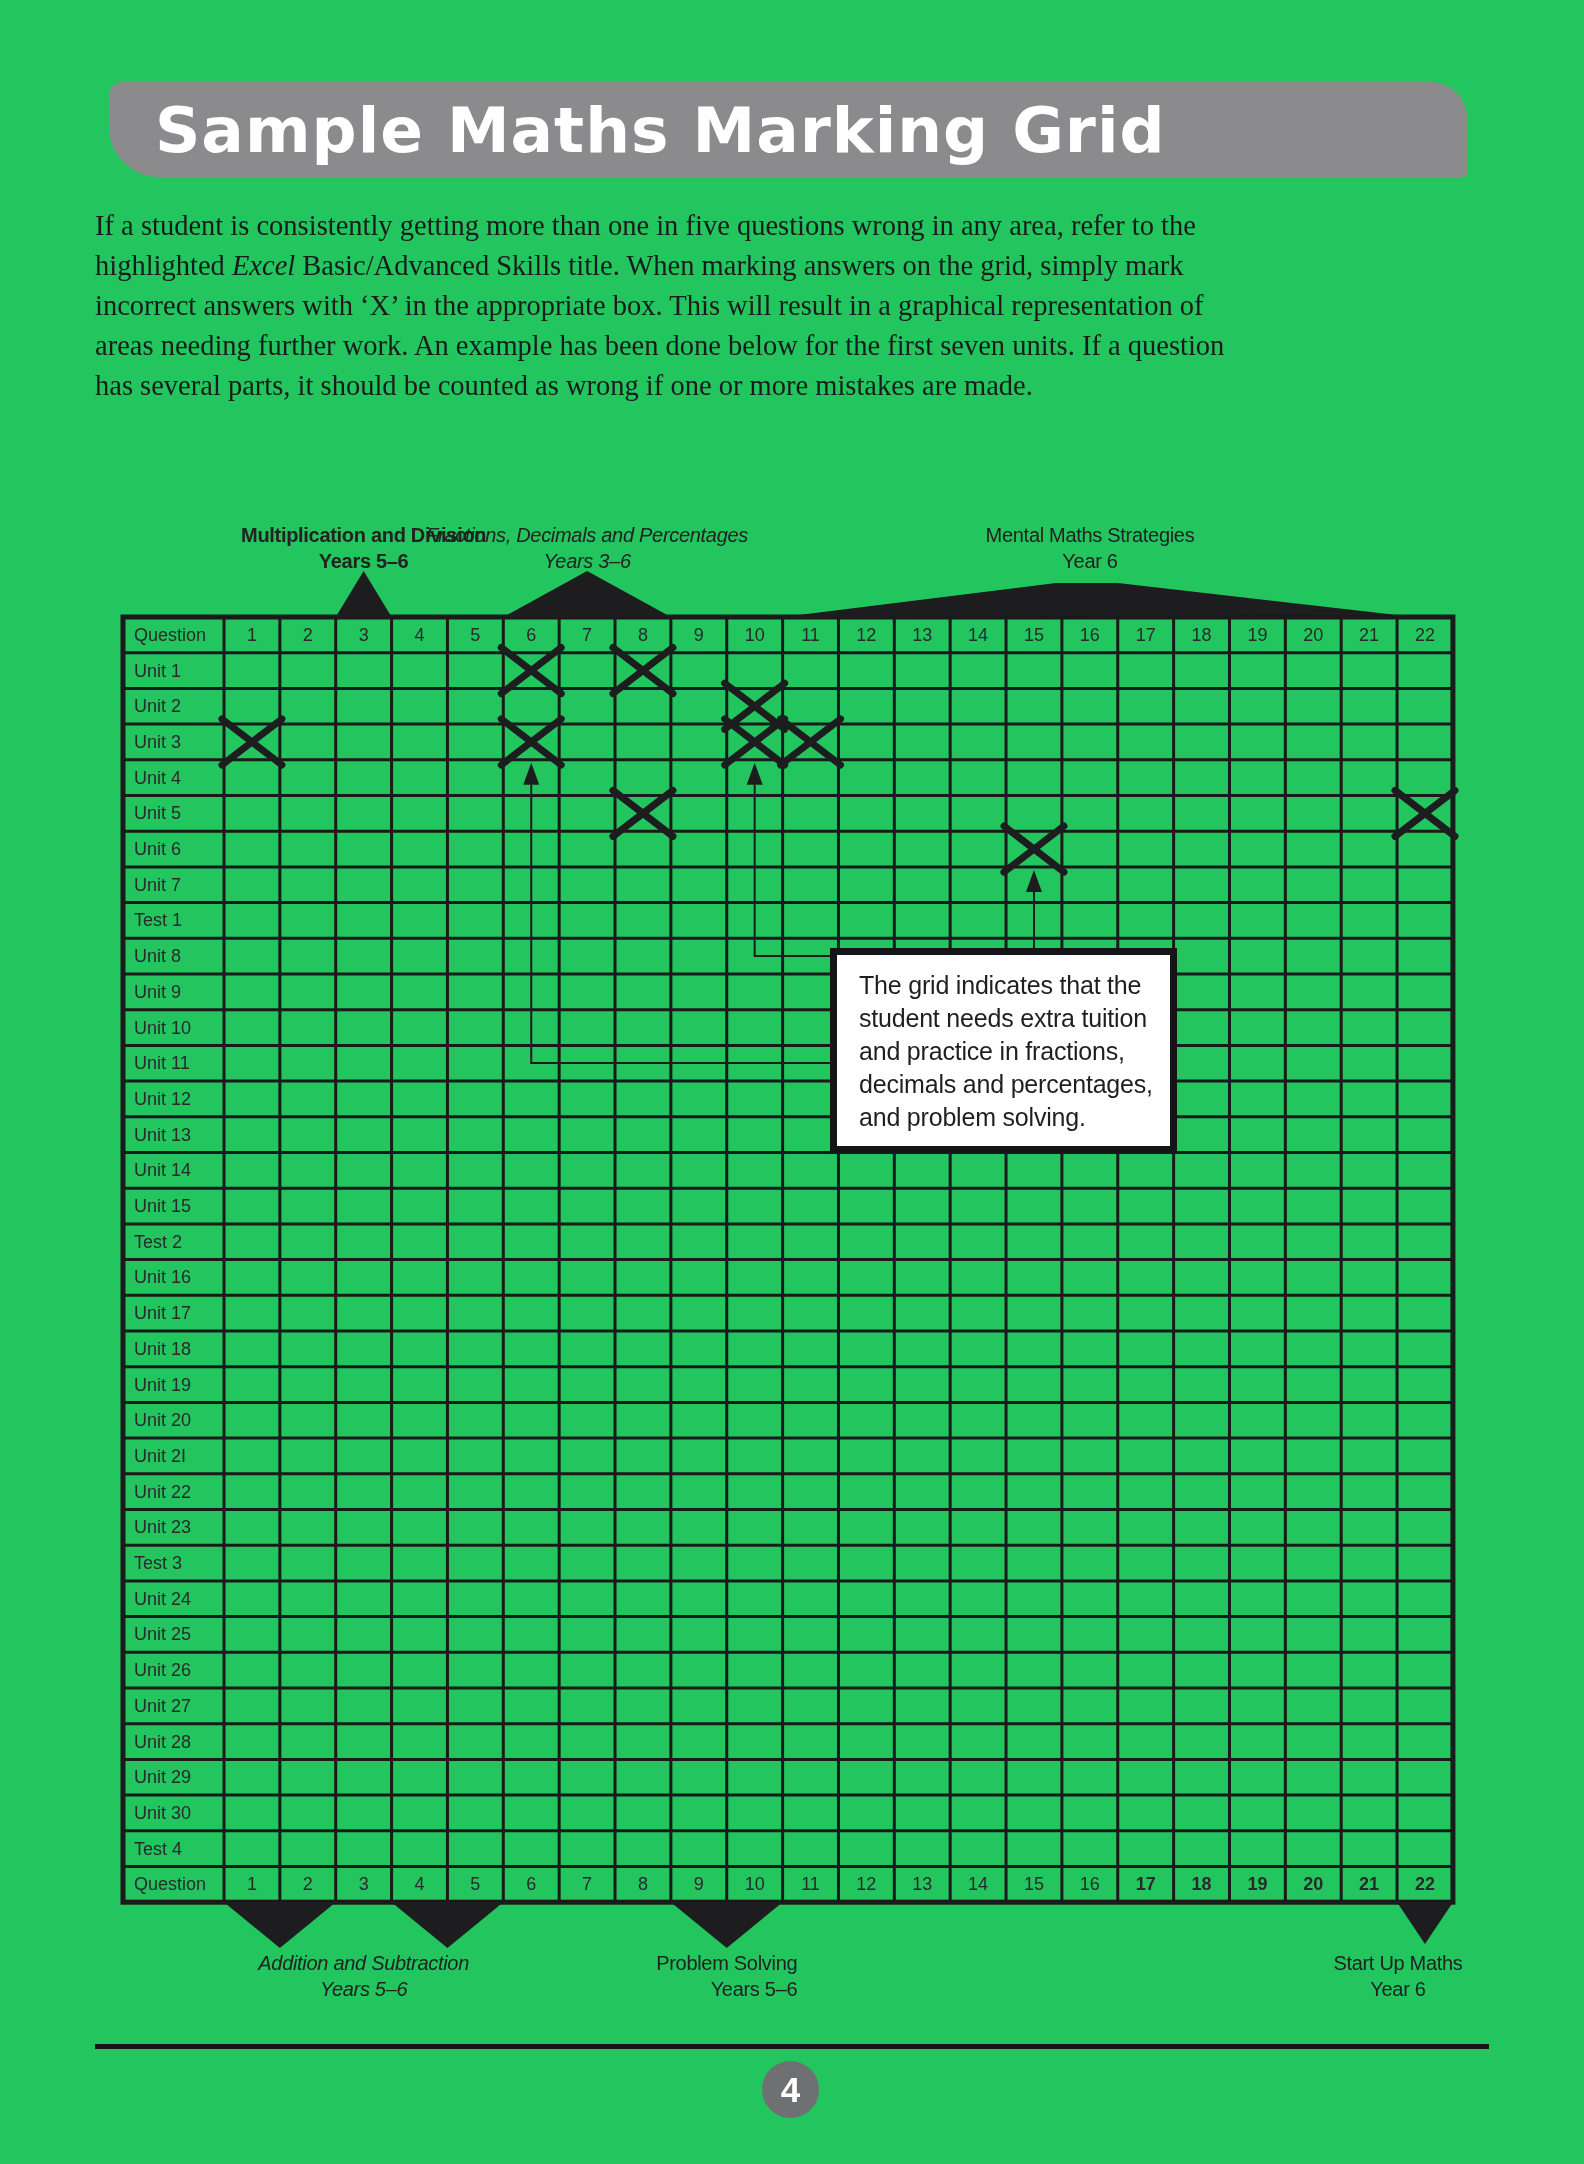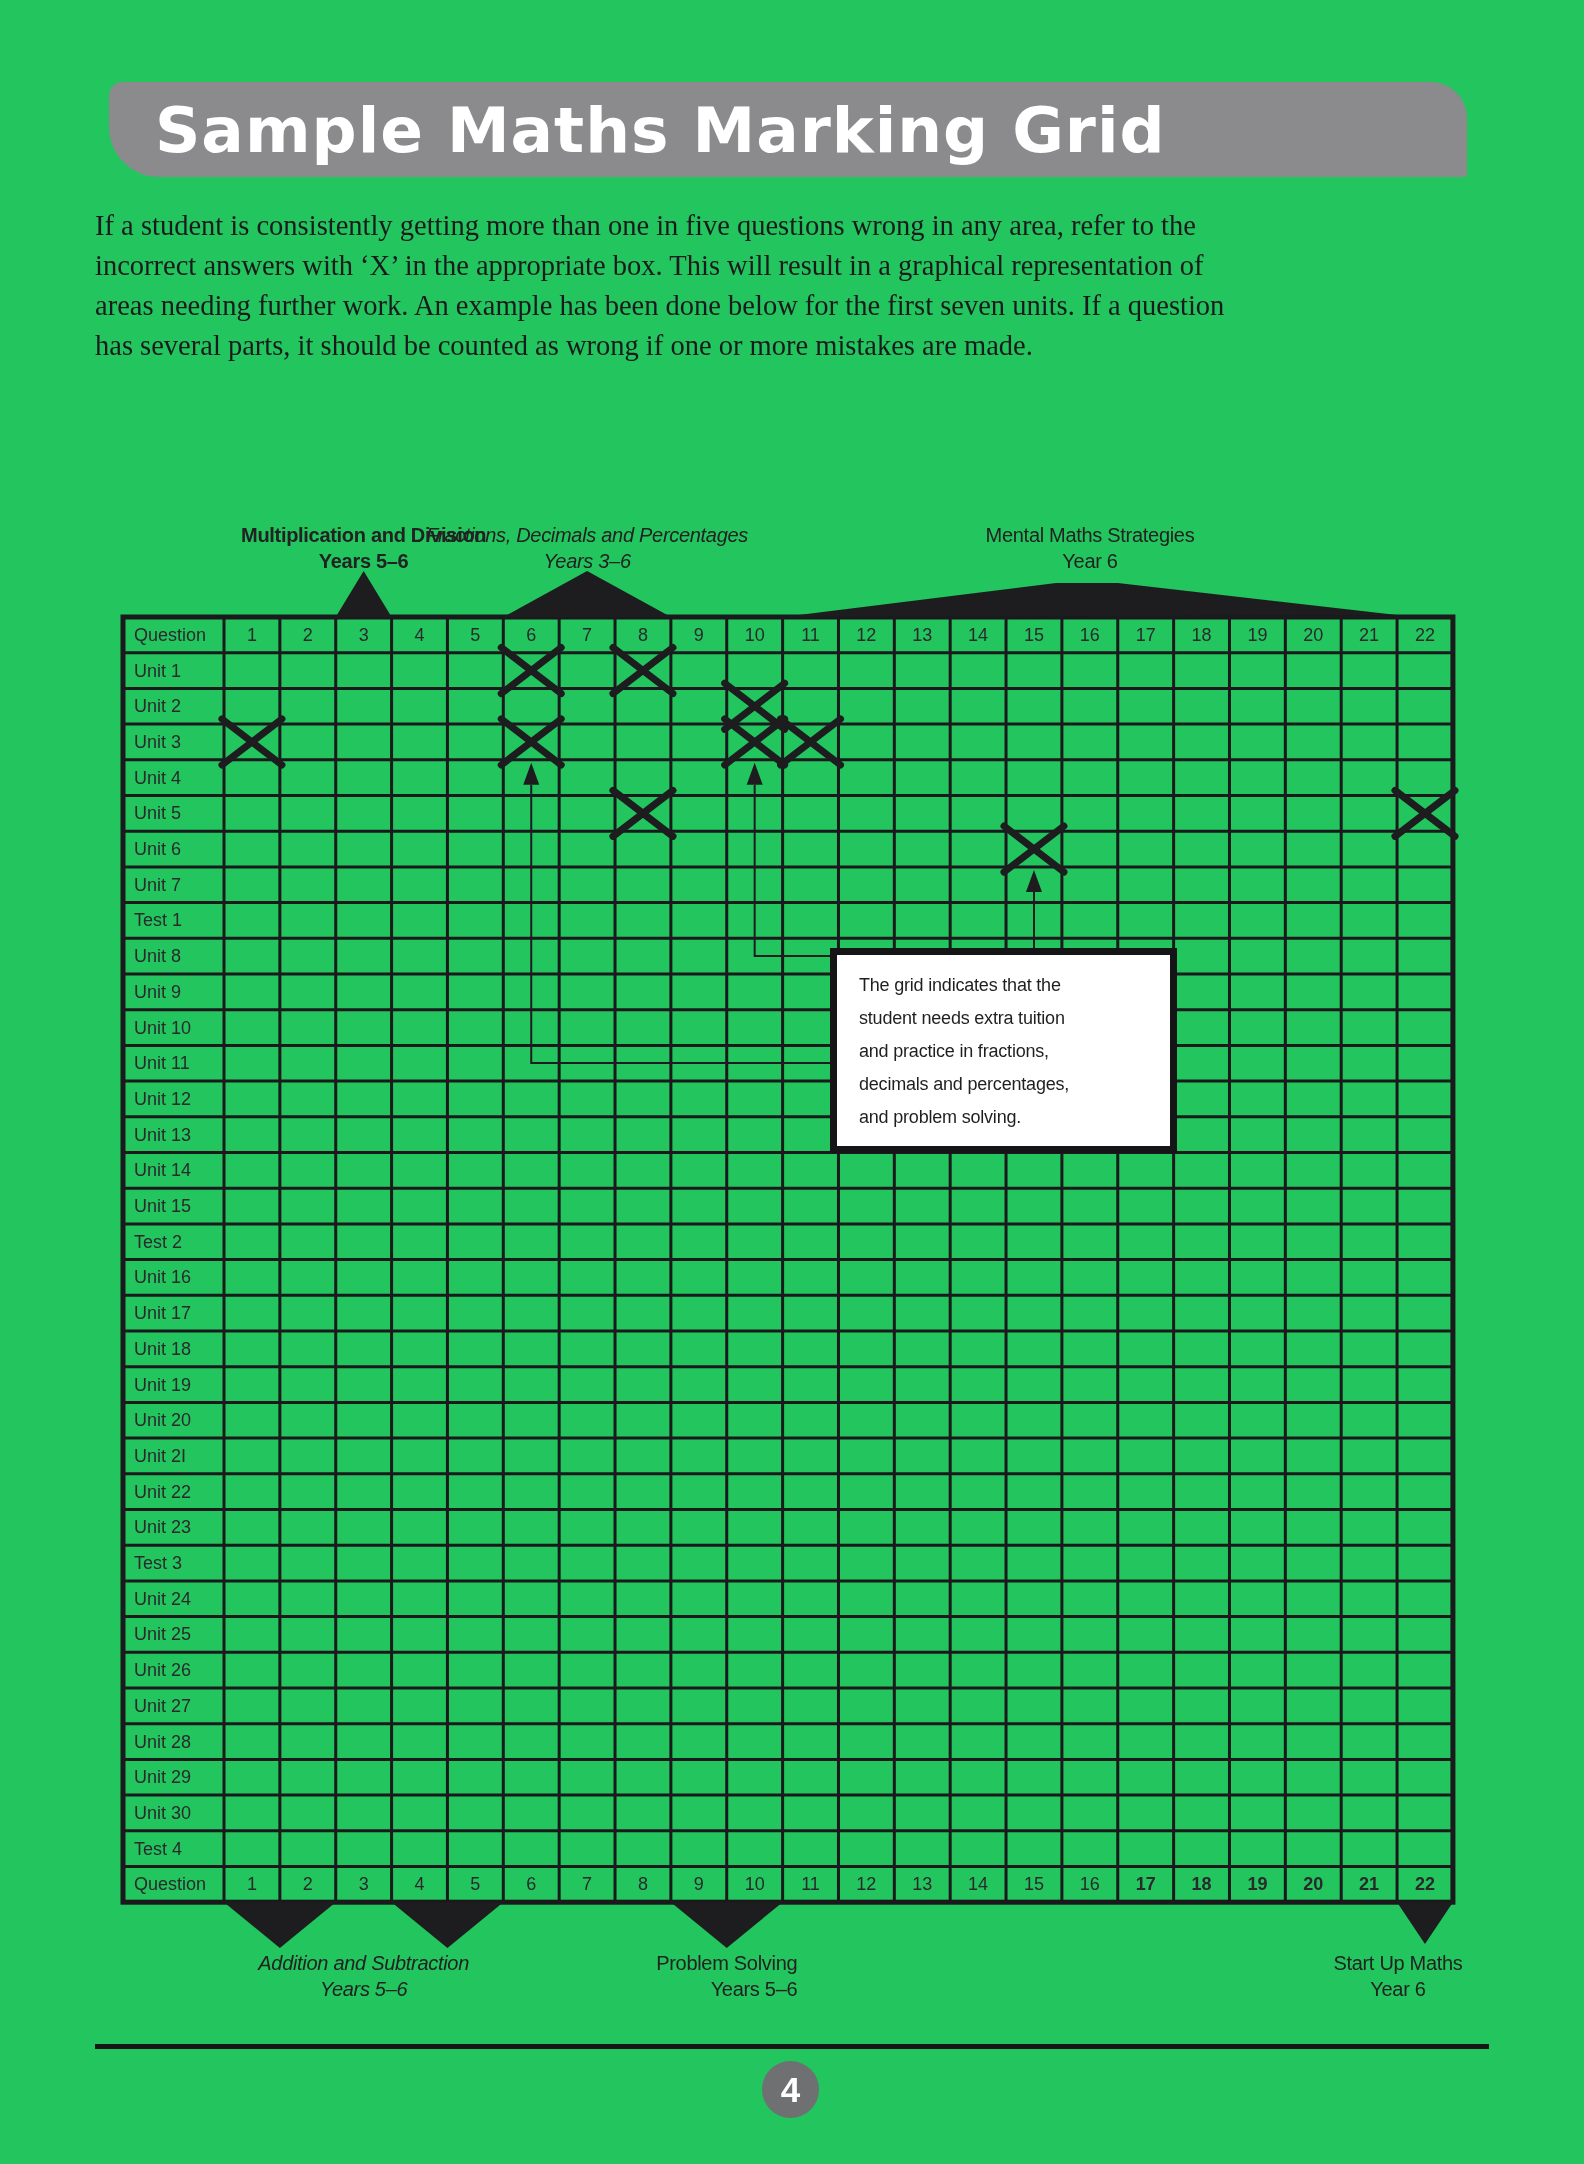--- a/index.html
+++ b/index.html
@@ -19,37 +19,38 @@
   
   #grid-svg{position:absolute;left:0;top:0;}
   #grid-svg text{font-family:"Liberation Sans",sans-serif;fill:#2a2a2c;}
   
   .callout{position:absolute;transform:translateX(-50%);text-align:center;color:#222;
            font-size:20px;line-height:26px;width:max-content;letter-spacing:-0.3px;}
   .callout.bold{font-weight:bold;}
   
   .note-box{position:absolute;left:830px;top:948px;width:347px;height:205px;background:#fff;
             border:7px solid #151517;box-sizing:border-box;padding:14px 16px 0 22px;
-            font-size:18px;line-height:33px;color:#1f1f21;letter-spacing:-0.2px;}
+            font-size:25px;line-height:33px;color:#1f1f21;letter-spacing:-0.2px;}
   
   .footer-rule{position:absolute;left:95px;top:2044px;width:1394px;height:5px;}
   .page-badge{position:absolute;left:762px;top:2061px;width:57px;height:57px;border-radius:50%;
               color:#fff;font-size:35px;font-weight:bold;text-align:center;line-height:57px;}
 </style>
 </head>
 <body>
 
 <div class="page">
 
   <div class="banner" style="background: rgb(139, 139, 141);">
     <h1 style="color: rgb(255, 255, 255);">Sample Maths Marking Grid</h1>
   </div>
 
   <div class="intro" id="intro">
       <div class="ln"><span>If a student is consistently getting more than </span><span class="b">one in five</span><span> questions wrong in any area, refer to the</span></div>
+      <div class="ln"><span>highlighted </span><span class="b i">Excel</span><span> </span><span class="b">Basic/Advanced Skills</span><span> title. When marking answers on the grid, simply mark</span></div>
       <div class="ln"><span>incorrect answers with ‘X’ in the appropriate box. This will result in a graphical representation of</span></div>
       <div class="ln"><span>areas needing further work. An example has been done below for the first seven units. If a question</span></div>
       <div class="ln"><span>has several parts, it should be counted as wrong if one or more mistakes are made.</span></div>
     </div>
 
   <svg id="grid-svg" width="1584" height="2164" viewBox="0 0 1584 2164">
       <path d="M224,617V1902.2M279.86,617V1902.2M335.72,617V1902.2M391.58,617V1902.2M447.44,617V1902.2M503.3,617V1902.2M559.16,617V1902.2M615.02,617V1902.2M670.88,617V1902.2M726.74,617V1902.2M782.6,617V1902.2M838.46,617V1902.2M894.3199999999999,617V1902.2M950.18,617V1902.2M1006.04,617V1902.2M1061.9,617V1902.2M1117.76,617V1902.2M1173.62,617V1902.2M1229.48,617V1902.2M1285.34,617V1902.2M1341.2,617V1902.2M1397.06,617V1902.2M123,652.7H1452.92M123,688.4H1452.92M123,724.1H1452.92M123,759.8H1452.92M123,795.5H1452.92M123,831.2H1452.92M123,866.9000000000001H1452.92M123,902.6H1452.92M123,938.3H1452.92M123,974H1452.92M123,1009.7H1452.92M123,1045.4H1452.92M123,1081.1H1452.92M123,1116.8000000000002H1452.92M123,1152.5H1452.92M123,1188.2H1452.92M123,1223.9H1452.92M123,1259.6H1452.92M123,1295.3000000000002H1452.92M123,1331H1452.92M123,1366.7H1452.92M123,1402.4H1452.92M123,1438.1H1452.92M123,1473.8000000000002H1452.92M123,1509.5H1452.92M123,1545.2H1452.92M123,1580.9H1452.92M123,1616.6000000000001H1452.92M123,1652.3000000000002H1452.92M123,1688H1452.92M123,1723.7H1452.92M123,1759.4H1452.92M123,1795.1000000000001H1452.92M123,1830.8000000000002H1452.92M123,1866.5H1452.92" stroke="#1a1a1c" stroke-width="3" fill="none"></path>
       <rect x="123" y="617" width="1329.92" height="1285.2" fill="none" stroke="#1a1a1c" stroke-width="5"></rect>
       <text x="134" y="640.85" text-anchor="start" font-size="18">Question</text>
       <text x="134" y="1890.35" text-anchor="start" font-size="18">Question</text>

